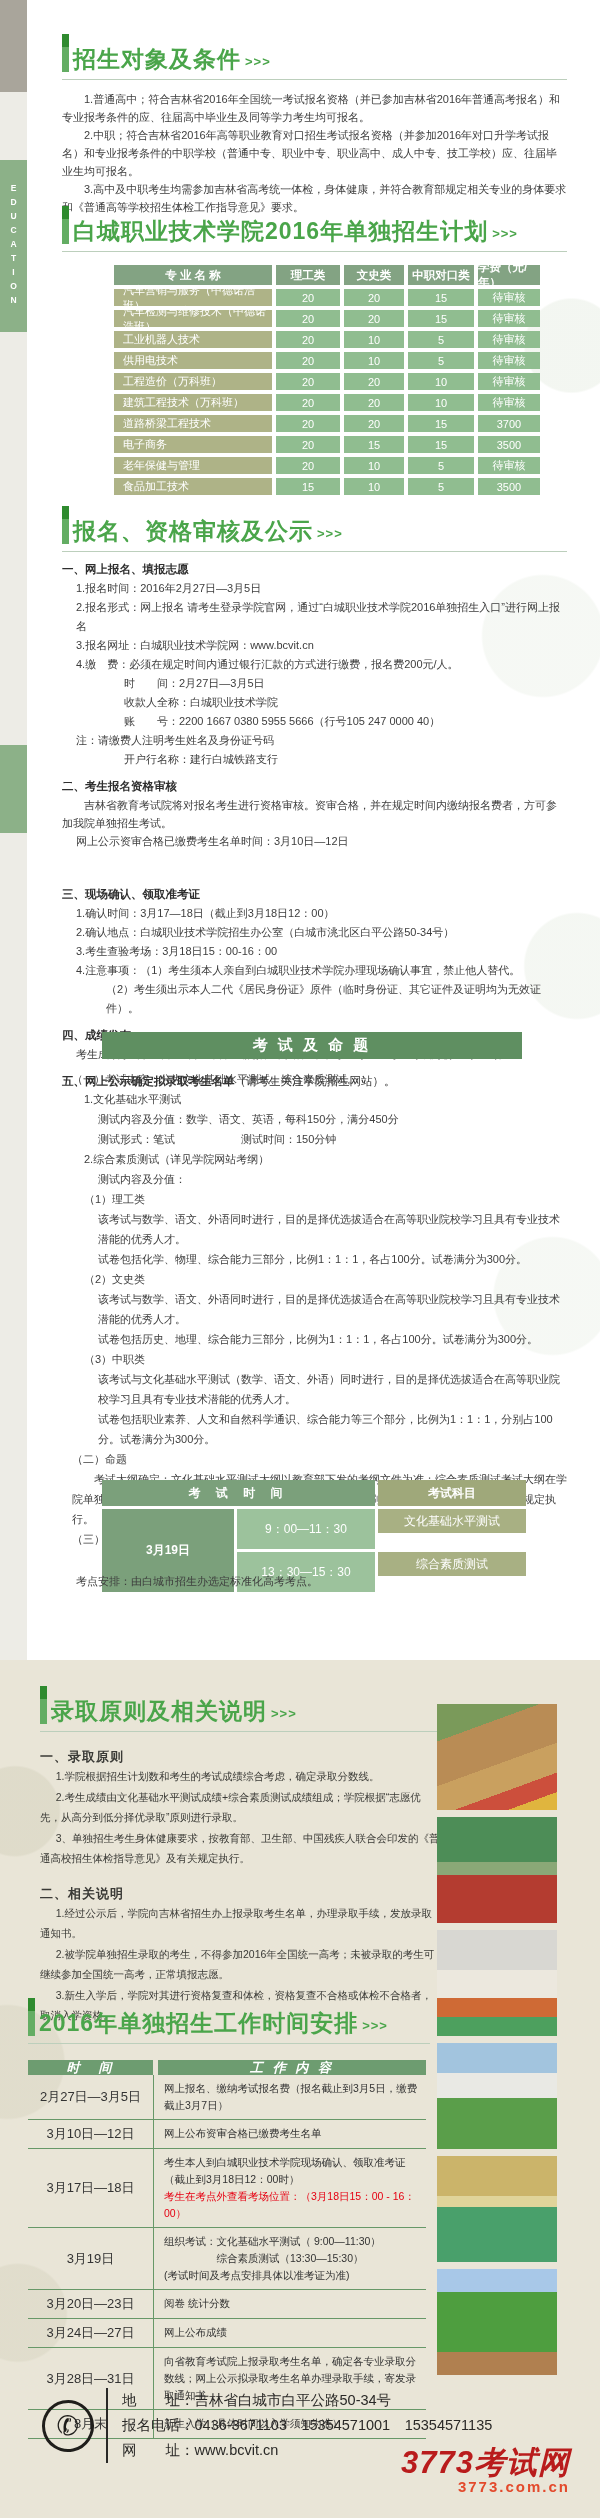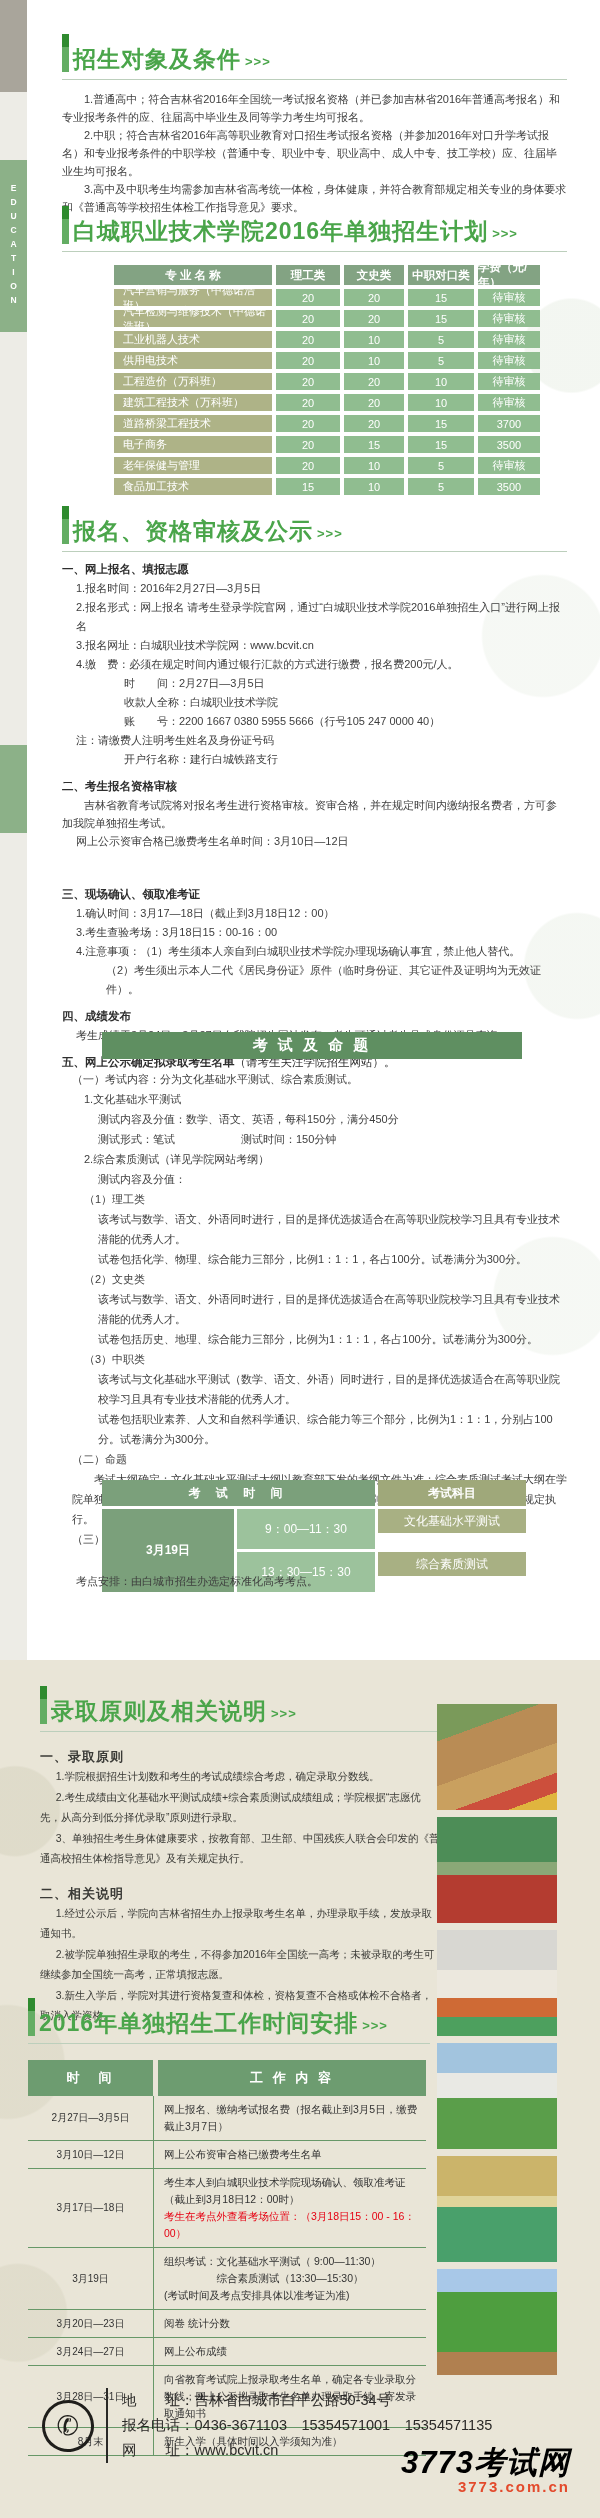--- a/index.html
+++ b/index.html
@@ -94,28 +94,28 @@
       radial-gradient(circle at 12% 78%, rgba(150,150,110,0.10) 0 48px, transparent 50px);
     pointer-events:none;
   }
   #sec5 { position:absolute; top:26px;  left:40px; width:400px; }
   #sec6 { position:absolute; top:338px; left:28px; width:402px; }
   .bh { font-weight:bold; font-size:13px; color:#3a3a36; margin-top:16px; letter-spacing:1px; }
   .bp { font-size:10.5px; line-height:20.5px; color:#3a3a36; text-indent:1.5em; }
 
   
   #tl-table { margin-top:16px; width:398px; }
-  .tl-head { display:flex; height:36px; gap:5px; }
+  .tl-head { display:flex; height:15px; gap:5px;font-style:italic; }
   .tl-h { background:#6d9c70; color:#fff; font-weight:bold; font-size:13px; letter-spacing:3px;
           display:flex; align-items:center; justify-content:center; }
   .tl-h1 { width:125px; } .tl-h2 { flex:1; }
   .tl-row  { display:flex; border-bottom:1px solid #679868; }
   .tl-time { width:125px; flex:0 0 125px; border-right:1px solid #679868;
              display:flex; align-items:center; justify-content:center;
-             font-size:10px; color:#333; padding:5px 0; text-align:center; }
+             font-size:13px; color:#333; padding:5px 0; text-align:center; }
   .tl-body { flex:1; padding:5px 0 5px 10px; font-size:10.5px; line-height:17px; color:#333; }
   .red { color:#e60012; }
 
   
   #photos { position:absolute; top:44px; left:437px; width:120px; }
   .ph { width:120px; height:106px; margin-bottom:7px; }
   .ph1 { background:linear-gradient(160deg,#7a9a5a 0 25%,#b98c55 25% 55%,#c9a05f 55% 75%,#cc4f3c 75% 88%,#e0b53e 88%); }
   .ph2 { background:linear-gradient(180deg,#4d8d57 0 42%,#8aa877 42% 55%,#b43c30 55%); }
   .ph3 { background:linear-gradient(180deg,#d8d7d2 0 38%,#ece8de 38% 64%,#cf6a35 64% 82%,#4da05e 82%); }
   .ph4 { background:linear-gradient(180deg,#a2c4de 0 28%,#e9e9e4 28% 52%,#5a9e4a 52%); }
@@ -125,21 +125,21 @@
   
   #footer { position:absolute; top:728px; left:42px; display:flex; align-items:center; }
   .phone-icon { width:46px; height:46px; border:3px solid #1f1e1b; border-radius:50%; flex:0 0 46px;
                 display:flex; align-items:center; justify-content:center;
                 font-size:27px; color:#1f1e1b; transform:rotate(-12deg); }
   .f-lines { border-left:2px solid #2a2927; margin-left:12px; padding-left:14px; }
   .f-line  { font-size:14.5px; line-height:25px; color:#2a2927; }
 
   
   #watermark { position:absolute; top:788px; right:30px; text-align:right; }
-  .wm-main { font-size:31px; font-weight:bold; font-style:italic; color:#000000;
+  .wm-main { font-size:31px; font-weight:bold; font-style:italic; color:#b91c1c;
              letter-spacing:1px; line-height:30px; }
   .wm-sub  { font-size:15px; font-weight:bold; color:#e34a2c; letter-spacing:2px; }
 </style>
 </head>
 <body>
 
 <div id="page">
 
   <div class="strip" id="strip-pale"></div>
   <div class="strip" id="strip-gray"></div>
@@ -251,20 +251,21 @@
     <div class="li li2">时　　间：2月27日—3月5日</div>
     <div class="li li2">收款人全称：白城职业技术学院</div>
     <div class="li li2">账　　号：2200 1667 0380 5955 5666（行号105 247 0000 40）</div>
     <div class="li">注：请缴费人注明考生姓名及身份证号码</div>
     <div class="li li2">开户行名称：建行白城铁路支行</div>
     <div class="h">二、考生报名资格审核</div>
     <div class="p11 ind2">吉林省教育考试院将对报名考生进行资格审核。资审合格，并在规定时间内缴纳报名费者，方可参加我院单独招生考试。</div>
     <div class="li">网上公示资审合格已缴费考生名单时间：3月10日—12日</div>
     <div class="h mt34">三、现场确认、领取准考证</div>
     <div class="li">1.确认时间：3月17—18日（截止到3月18日12：00）</div>
+    <div class="li">2.确认地点：白城职业技术学院招生办公室（白城市洮北区白平公路50-34号）</div>
     <div class="li">3.考生查验考场：3月18日15：00-16：00</div>
     <div class="li">4.注意事项：（1）考生须本人亲自到白城职业技术学院办理现场确认事宜，禁止他人替代。</div>
     <div class="li li-sub">（2）考生须出示本人二代《居民身份证》原件（临时身份证、其它证件及证明均为无效证件）。</div>
     <div class="h">四、成绩发布</div>
     <div class="li">考生成绩于3月24日—3月27日在我院招生网站发布，考生可通过考生号或身份证号查询。</div>
     <div class="h"><span>五、网上公示确定拟录取考生名单</span><span style="font-weight:normal">（请考生关注学院招生网站）。</span></div>
   </div>
 
   <div id="sec4">
     <div class="banner">考 试 及 命 题</div>

